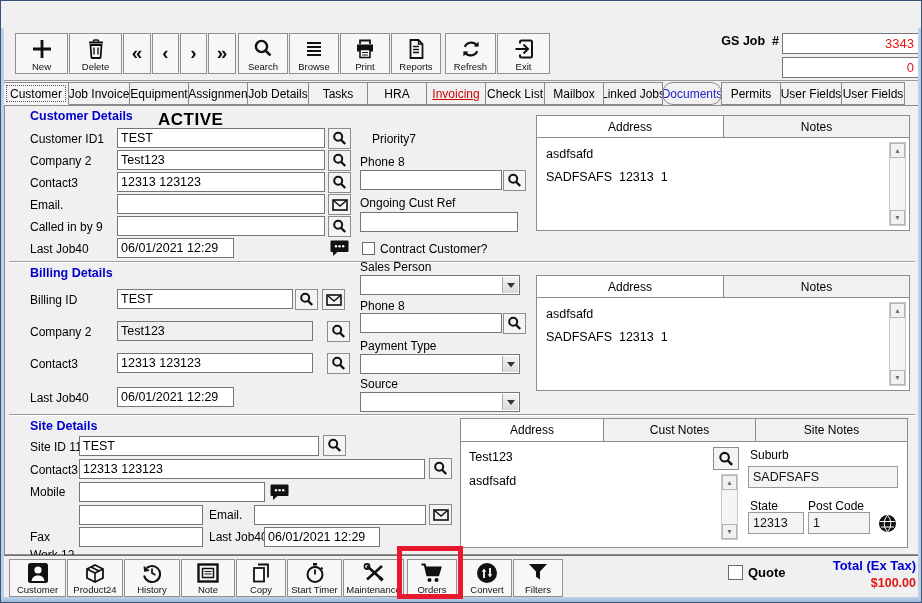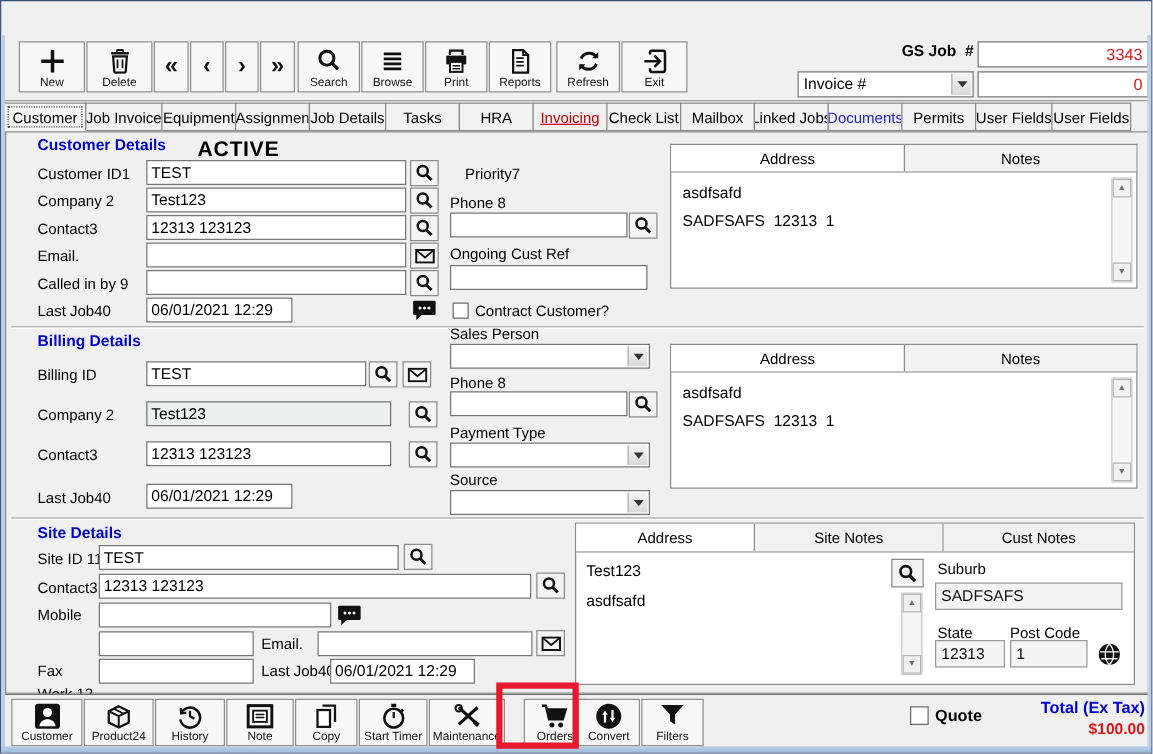--- a/index.html
+++ b/index.html
@@ -32,21 +32,21 @@
   .combo .arrow{position:absolute;right:1px;top:1px;bottom:1px;width:16px;border-left:1px solid #a8a8a8;
     background:linear-gradient(#f4f4f4,#d9d9d9);display:flex;align-items:center;justify-content:center;}
   .tri-down{width:0;height:0;border-left:4px solid transparent;border-right:4px solid transparent;border-top:5px solid #333;}
   
   .tabstrip{position:absolute;left:3px;top:81px;height:23px;display:flex;}
   .tab{height:23px;border:1px solid #898989;background:#f1f1f1;display:flex;align-items:center;justify-content:center;
     font-size:12px;margin-left:-1px;overflow:hidden;white-space:nowrap;color:#000;}
   .tab.active{background:#f6f6f6;position:relative;border-bottom-color:#f6f6f6;}
   .tab.active::after{content:'';position:absolute;left:2px;right:2px;top:2px;bottom:2px;border:1px dotted #555;}
   .tab.red{color:#cc0000;text-decoration:underline;}
-  .tab.blue{color:#2222cc;}
+  .tab.blue{color:#2222cc;border-radius:11px;}
   
   .content{position:absolute;left:3px;top:104px;width:916px;height:450px;border:1px solid #8c8c8c;background:#f0f0f0;}
   .sec-title{position:absolute;color:#0000cc;font-weight:bold;font-size:12.5px;}
   .status-active{position:absolute;color:#000000;font-weight:bold;font-size:17px;letter-spacing:.5px;}
   .f-label{position:absolute;font-size:12px;color:#000;white-space:nowrap;}
   .inp{position:absolute;height:20px;border:1px solid #767676;background:#fff;font-size:12.5px;
     font-family:"Liberation Sans",sans-serif;padding:0 3px;color:#000;}
   .inp.dis{background:#eef0f0;}
   .icon-btn{position:absolute;width:23px;height:21px;background:#f4f4f4;border:1px solid #8c8c8c;
     display:flex;align-items:center;justify-content:center;padding:0;}
@@ -157,26 +157,20 @@
           <path d="M8 7.5V6a1.5 1.5 0 0 1 1.5-1.5h9A1.5 1.5 0 0 1 20 6v14a1.5 1.5 0 0 1-1.5 1.5h-9A1.5 1.5 0 0 1 8 20v-1.5" fill="none" stroke="#111" stroke-width="2"></path>
           <path d="M3.5 13h11" stroke="#111" stroke-width="2"></path>
           <path d="M11.5 8.5L16 13l-4.5 4.5" fill="none" stroke="#111" stroke-width="2"></path>
         </svg>
       <span class="lbl">Exit</span>
     </div>
     <div class="gs-label" style="left:645px;top:6px;width:133px;">GS Job  #</div>
     <div class="rfield num" style="left:781px;top:5px;width:137px;height:21px;">
         <span>3343</span>
       </div>
-    <div class="combo" style="left:637px;top:29px;width:141px;height:21px;">
-      <span class="val">Invoice #</span>
-      <span class="arrow">
-          <span class="tri-down"></span>
-        </span>
-    </div>
     <div class="rfield num" style="left:781px;top:29px;width:137px;height:21px;">
         <span>0</span>
       </div>
   </div>
 
   <div class="tabstrip">
     <div class="tab active" style="width:66px;">Customer</div>
     <div class="tab" style="width:62px;">Job Invoice</div>
     <div class="tab" style="width:60px;">Equipment</div>
     <div class="tab" style="width:60px;">Assignmen</div>
@@ -409,22 +403,22 @@
       </button>
 
     <div class="f-label" style="left:25px;top:424px;">Fax</div>
     <input class="inp" style="left: 74px; top: 421px; width: 124px;" value="">
     <div class="f-label" style="left:204px;top:424px;">Last Job40</div>
     <input class="inp" style="left: 259px; top: 421px; width: 116px;" value="06/01/2021 12:29">
 
     <div class="panel" style="left:455px;top:312px;width:448px;height:130px;">
       <div class="ptabs" style="height:23px;">
         <div class="ptab active" style="width:143px;">Address</div>
+        <div class="ptab" style="width:152px;">Cust Notes</div>
         <div class="ptab" style="flex:1;">Site Notes</div>
-        <div class="ptab" style="width:152px;">Cust Notes</div>
       </div>
       <div class="f-label" style="left:8px;top:31px;font-size:12.5px;">Test123</div>
       <div class="f-label" style="left:8px;top:55px;font-size:12.5px;">asdfsafd</div>
       <button class="icon-btn" style="left:252px;top:28px;width:26px;height:23px;">
           <svg width="16" height="16" viewBox="0 0 15 15">
             <circle cx="6.2" cy="5.8" r="4" fill="none" stroke="#111" stroke-width="2"></circle>
             <path d="M9.2 9l4 4" stroke="#111" stroke-width="2.4"></path>
           </svg>
         </button>
       <div class="sbar" style="left:260px;top:55px;height:66px;">
@@ -496,21 +490,21 @@
     </div>
     <div class="bbtn" style="left:342px;width:61px;">
       <svg width="24" height="22" viewBox="0 0 24 22">
           <path d="M5 4l15 13.5" stroke="#111" stroke-width="2.6"></path>
           <path d="M20 4L5 17.5" stroke="#111" stroke-width="2.6"></path>
           <circle cx="5" cy="4.5" r="2.6" fill="none" stroke="#111" stroke-width="1.6"></circle>
           <path d="M17.5 15.5l3.2 2.8" stroke="#111" stroke-width="3.2"></path>
         </svg>
       <span class="lbl">Maintenance</span>
     </div>
-    <div class="bbtn" style="left:418px;width:50px;">
+    <div class="bbtn" style="left:406px;width:50px;">
       <svg width="24" height="22" viewBox="0 0 24 22">
           <path d="M1.5 2.5h3.2l2.6 10.8h10.9l2.3-7.8H6" fill="none" stroke="#111" stroke-width="2"></path>
           <path d="M6.6 5.5h13.9l-2.3 7.8H7.3z" fill="#111"></path>
           <circle cx="9.5" cy="18" r="2" fill="#111"></circle>
           <circle cx="16.5" cy="18" r="2" fill="#111"></circle>
         </svg>
       <span class="lbl">Orders</span>
     </div>
     <div class="bbtn" style="left:461px;width:50px;">
       <svg width="22" height="22" viewBox="0 0 22 22">

